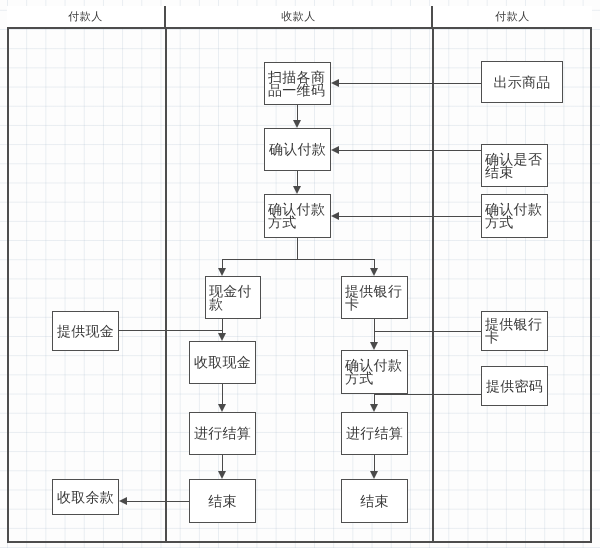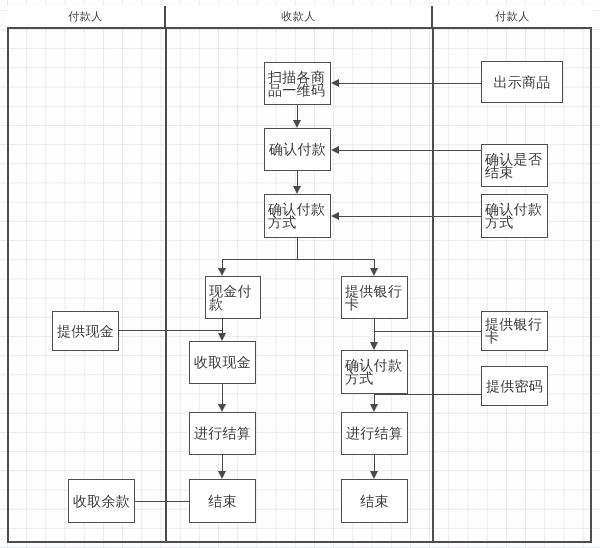--- a/index.html
+++ b/index.html
@@ -189,15 +189,15 @@
 </div>
 <div class="node" style="left:341px;top:412px;width:67px;height:43px;">
   <span>进行结算</span>
 </div>
 <div class="node" style="left:189px;top:479px;width:67px;height:44px;">
   <span>结束</span>
 </div>
 <div class="node" style="left:341px;top:479px;width:67px;height:44px;">
   <span>结束</span>
 </div>
-<div class="node" style="left:52px;top:479px;width:67px;height:44px;margin-left:16px;">
+<div class="node" style="left:52px;top:479px;width:67px;height:36px;">
   <span>收取余款</span>
 </div>
 
 </body></html>

